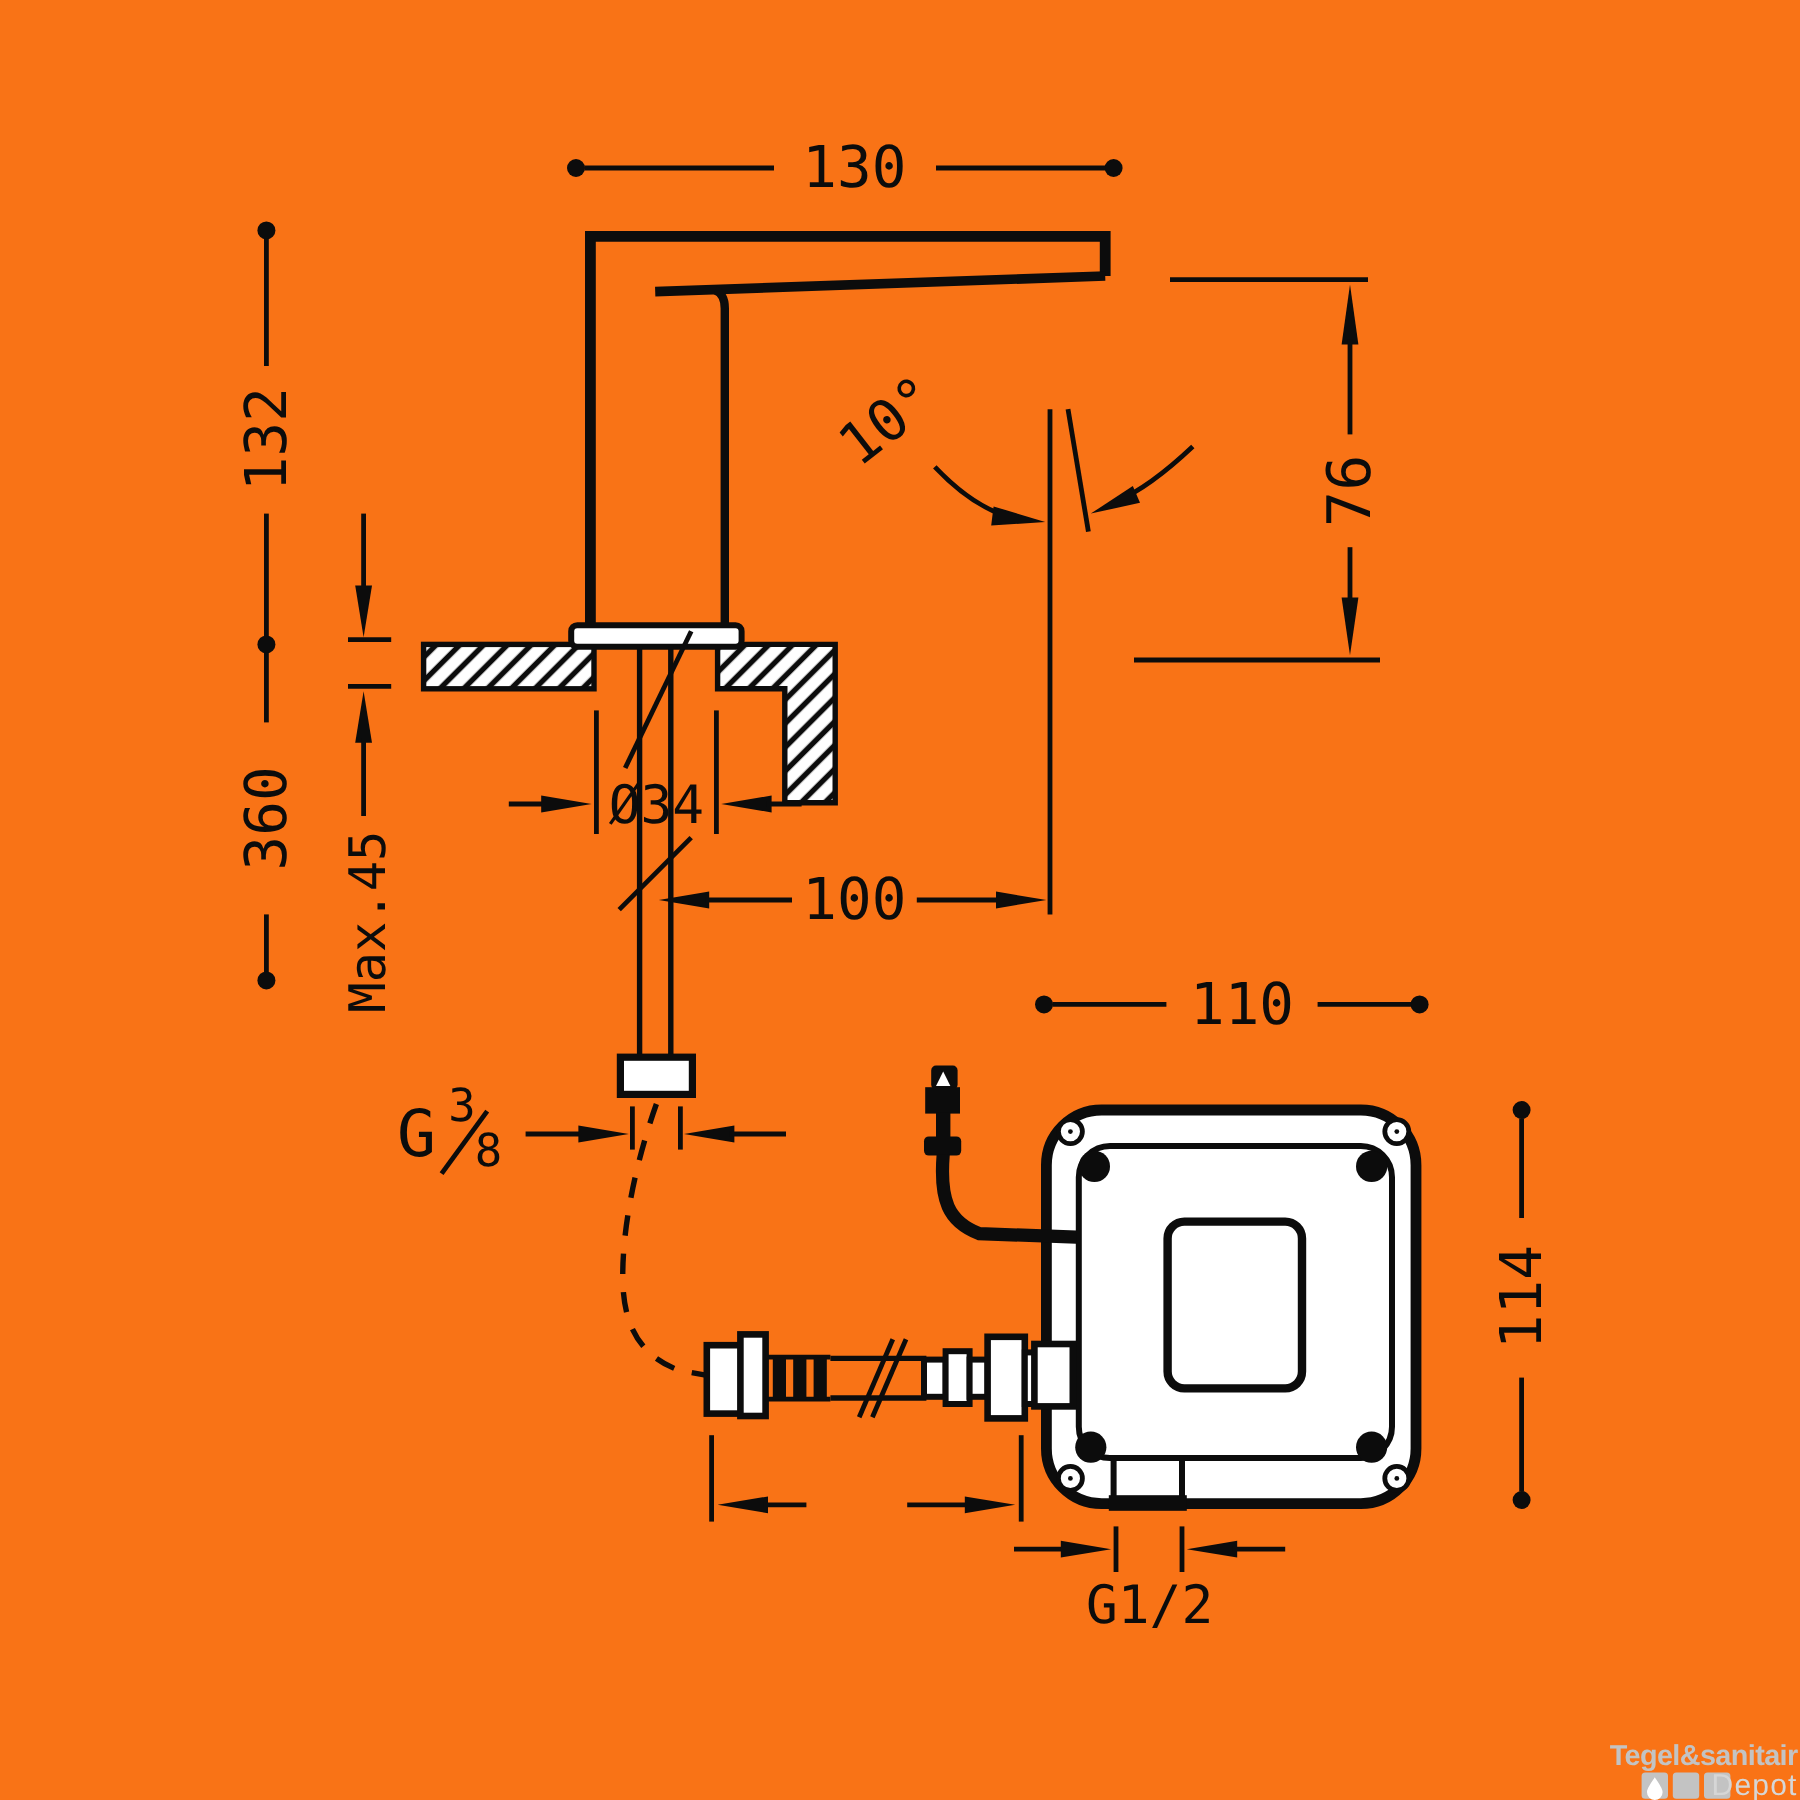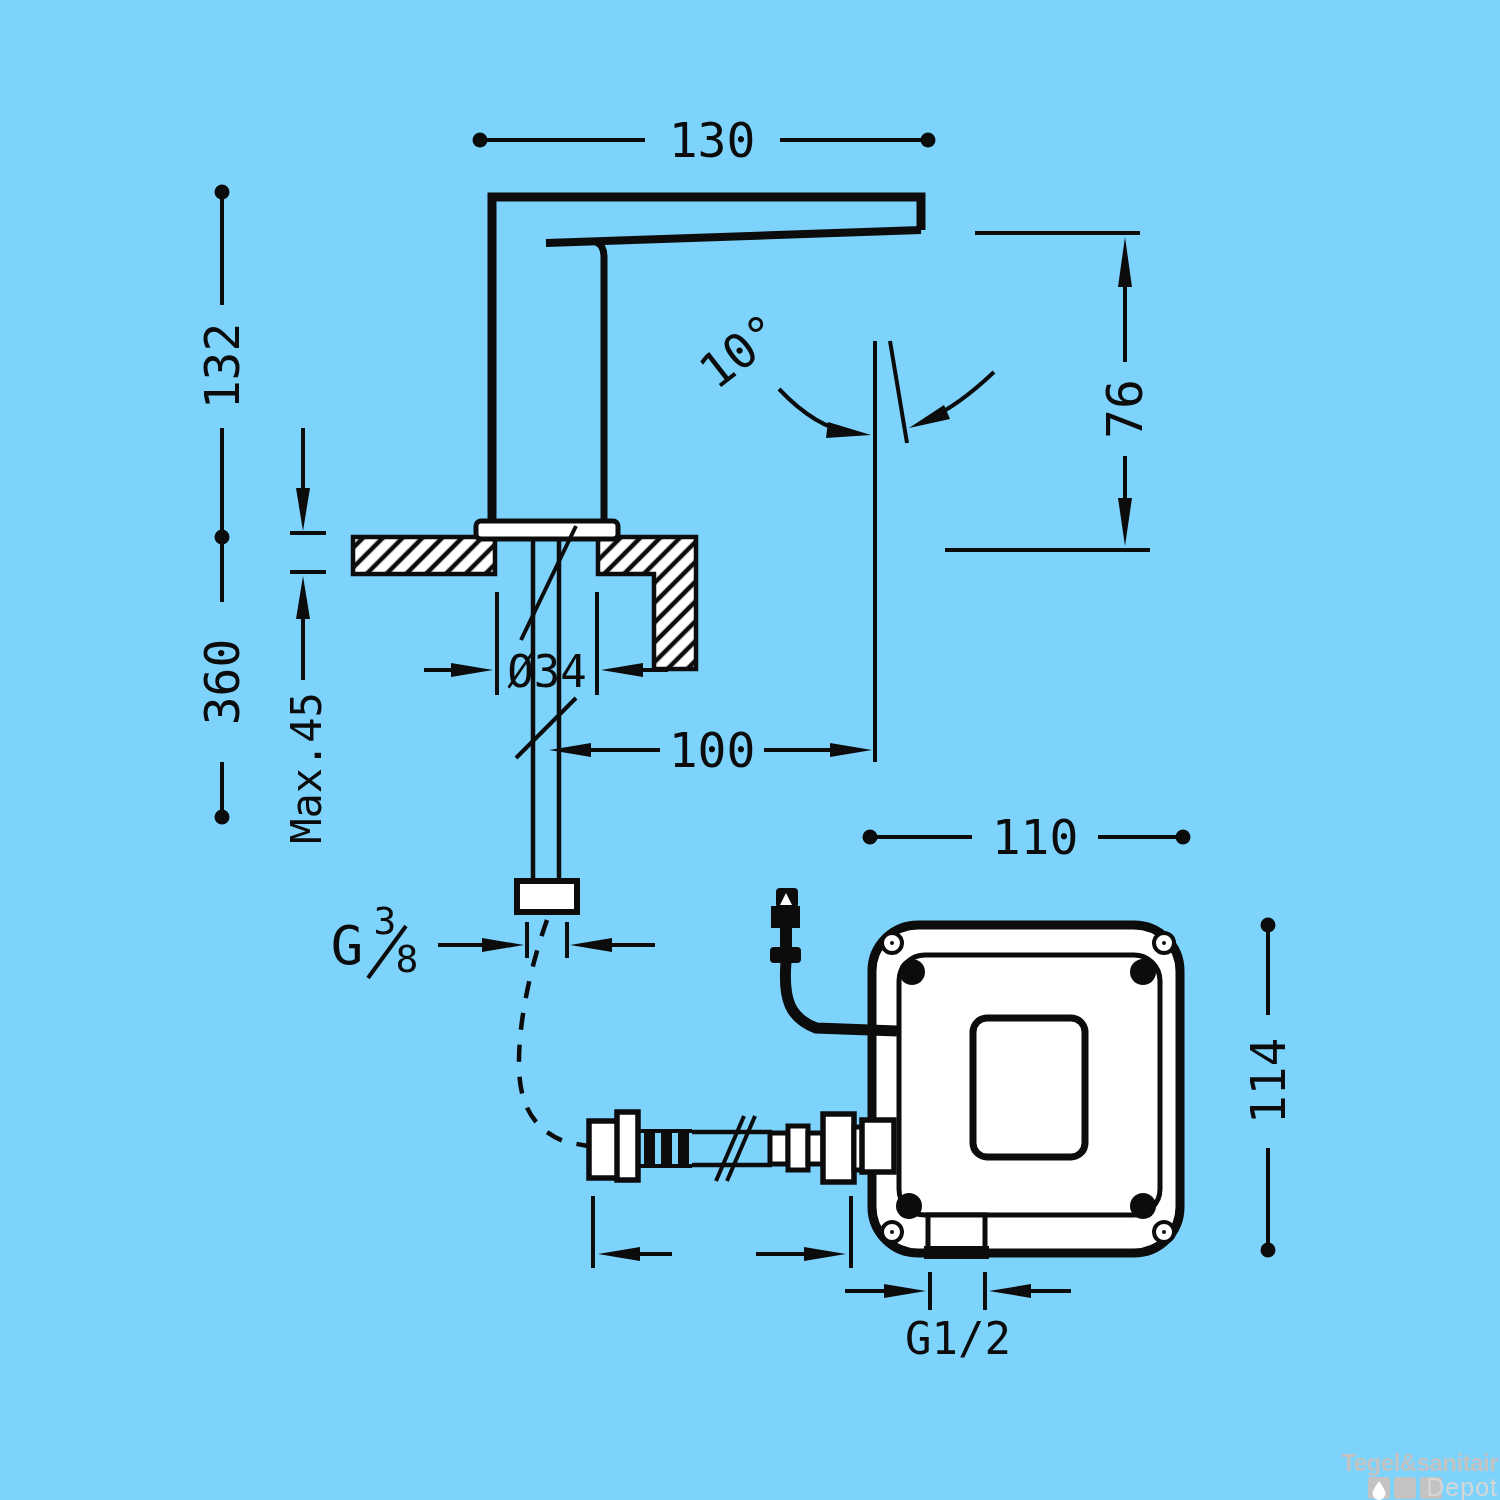--- a/index.html
+++ b/index.html
@@ -1,16 +1,16 @@
 <!DOCTYPE html>
 <html><head>
 <meta charset="utf-8">
 <style>
   html,body{margin:0;padding:0;background:#ffffff;}
-  .stage{position:relative;width:1500px;height:1500px;background:#7dd3fc;overflow:hidden;
+  .stage{position:relative;width:1500px;height:1500px;background:#f97316;overflow:hidden;
          font-family:"DejaVu Sans Mono", monospace;}
   svg{position:absolute;left:0;top:0;}
   .dimtxt{font-family:"DejaVu Sans Mono", monospace;fill:#0c0c0c;}
   .wm-brand{font-family:"Liberation Sans", sans-serif;font-weight:bold;letter-spacing:-0.5px;}
   .wm-sub{font-family:"Liberation Sans", sans-serif;font-weight:400;letter-spacing:1px;}
 </style>
 </head>
 <body>
 
 <div class="stage">

